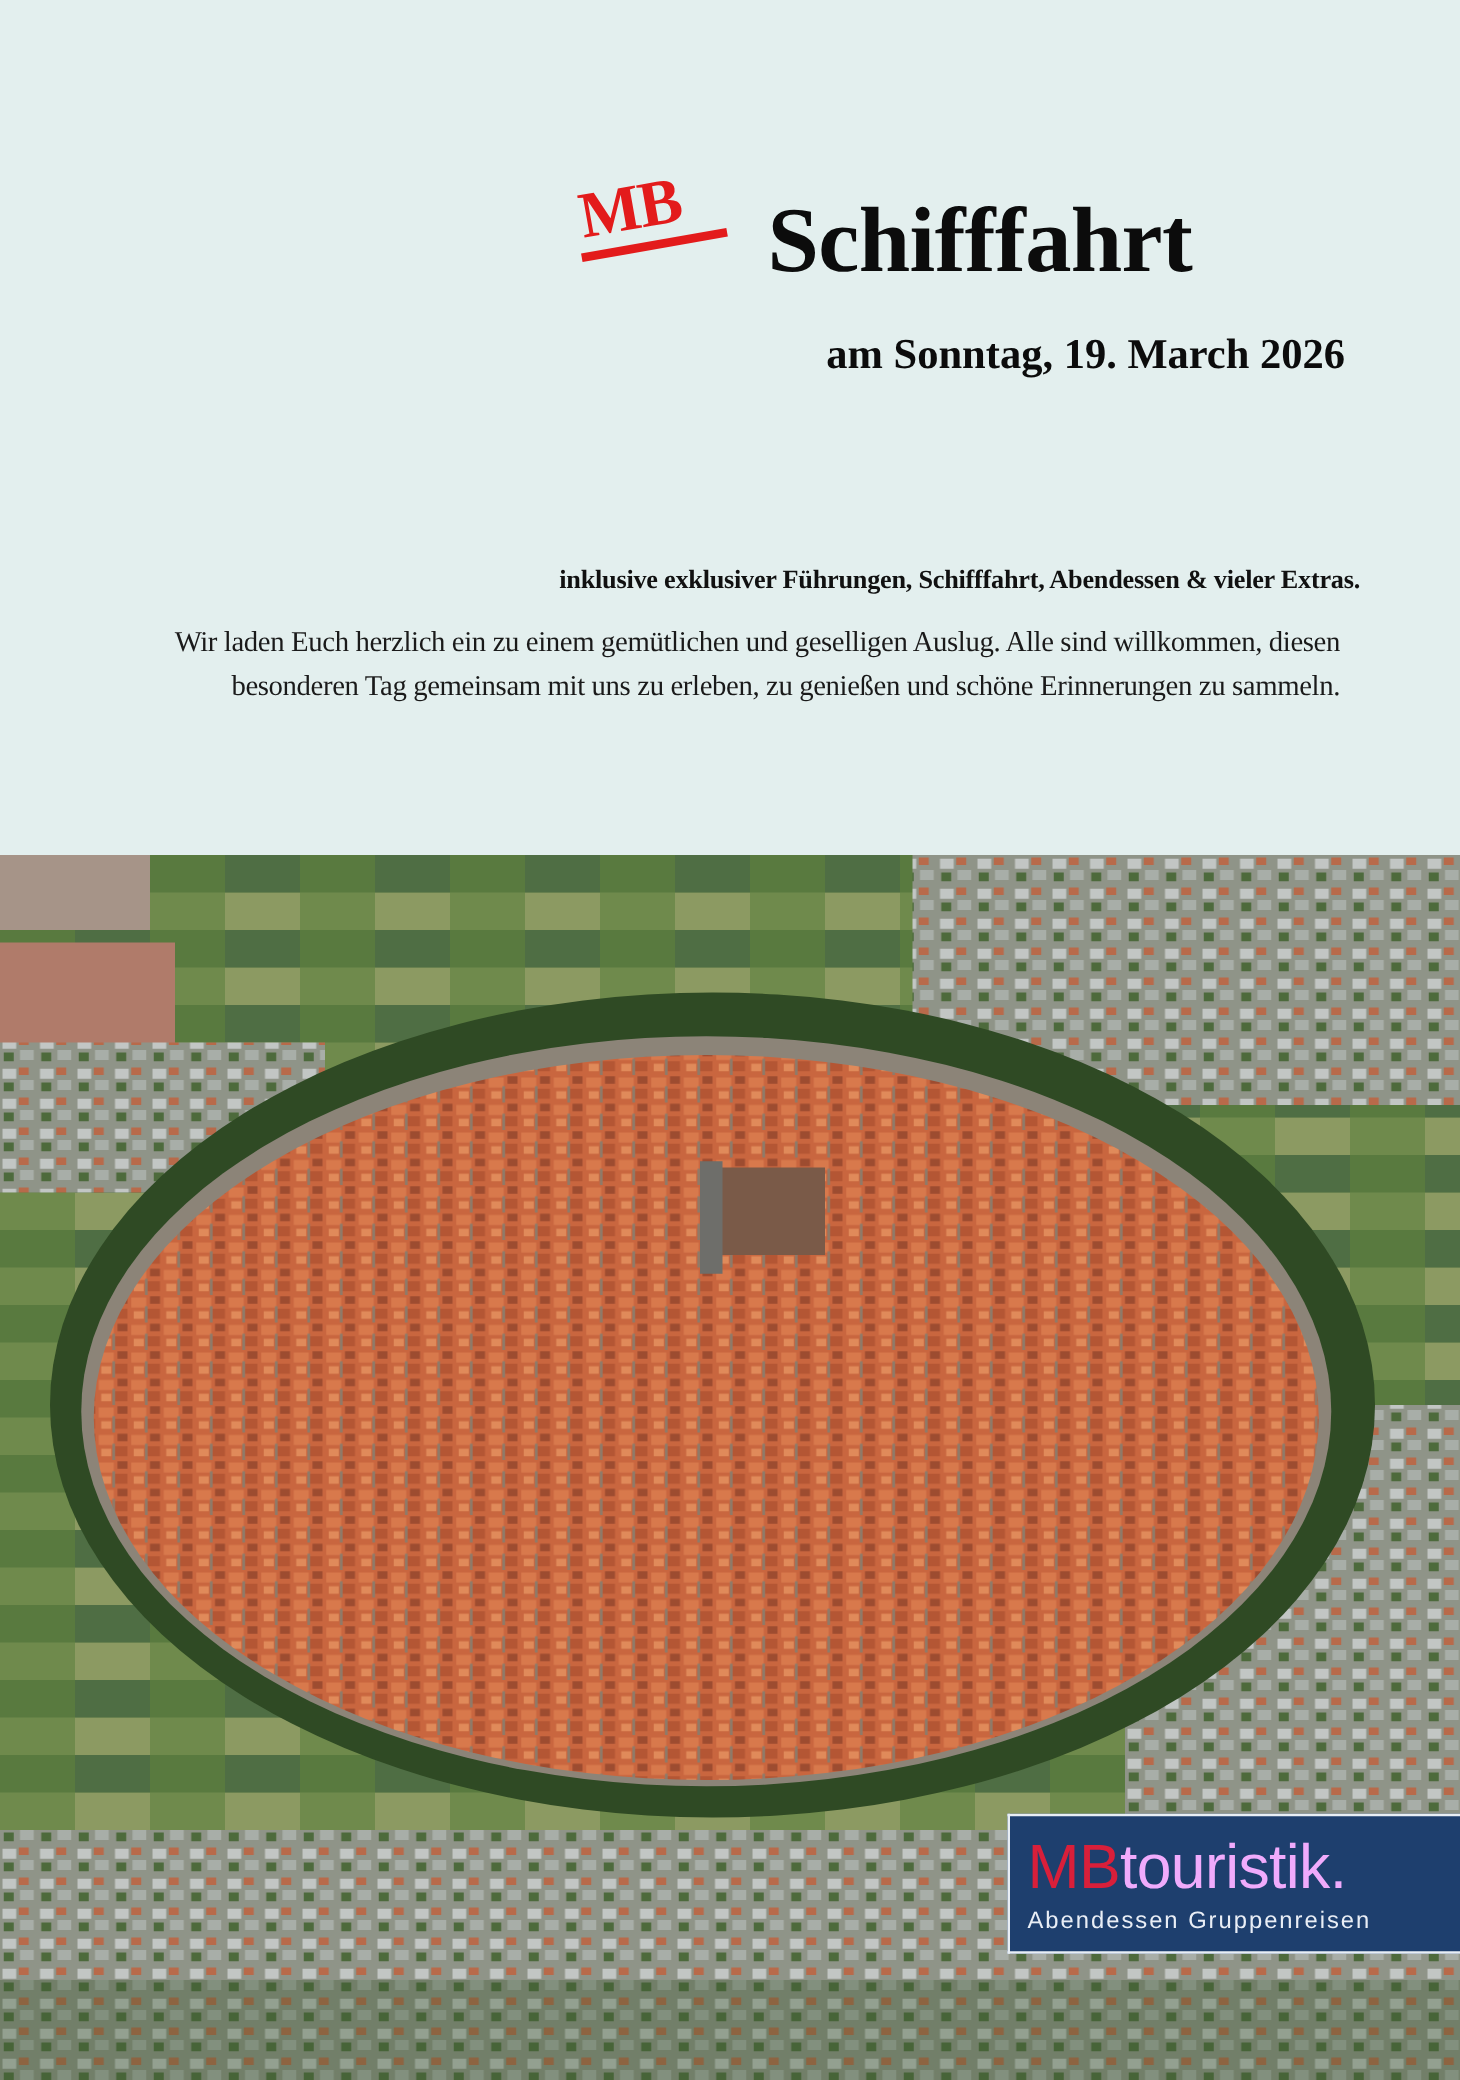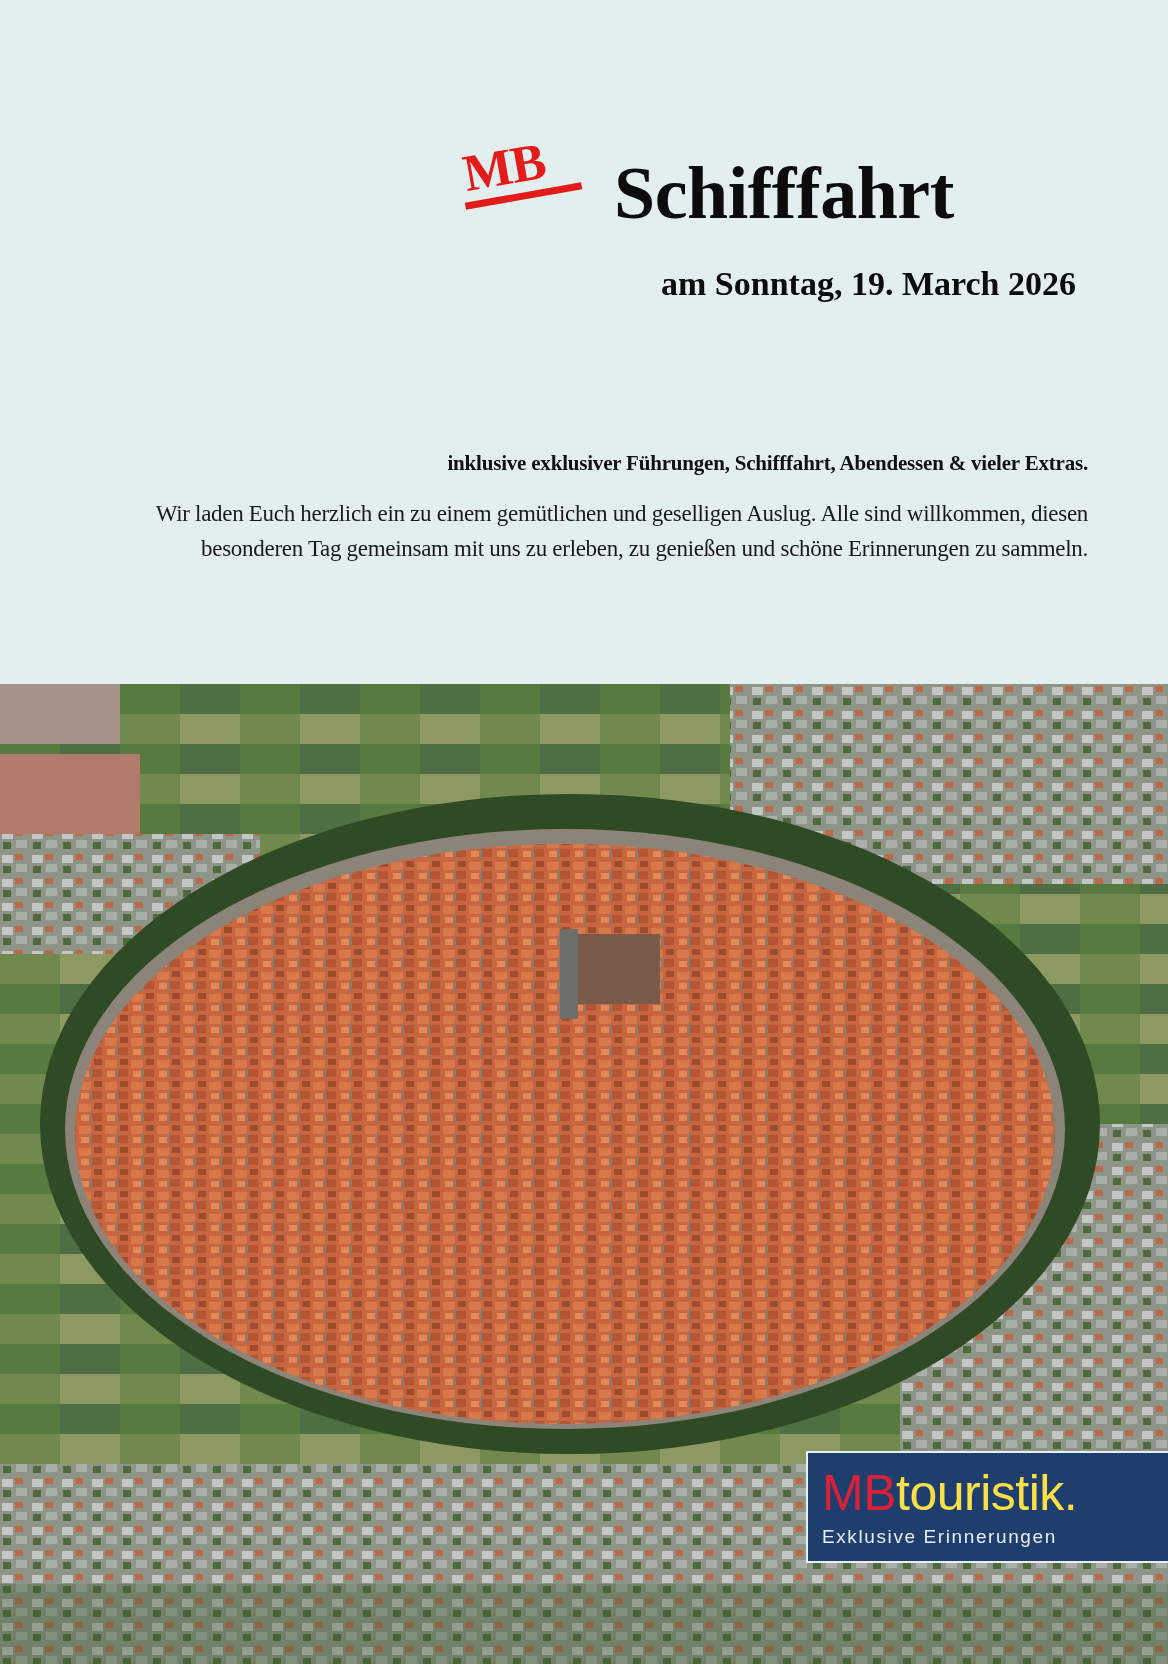--- a/index.html
+++ b/index.html
@@ -11,29 +11,29 @@
   .mb-mark .mb-text { font-family: "Liberation Serif", serif; font-weight: bold; font-size: 52px; color: #e31b1b; letter-spacing: -1px; line-height: 52px; display: block; }
   .mb-mark .mb-underline { display: block; width: 118px; height: 7px; background: #e31b1b; margin-top: 2px; margin-left: -4px; }
 
   .main-title { position: absolute; left: 614px; top: 148px; font-family: "Liberation Serif", serif; font-weight: bold; font-size: 74px; line-height: 90px; color: #0c0c0c; letter-spacing: -0.5px; }
 
   .date-line { position: absolute; right: 92px; top: 262px; font-weight: bold; font-size: 34px; line-height: 44px; color: #0c0c0c; white-space: nowrap; }
 
   .route { position: absolute; right: 80px; top: 398px; font-weight: bold; font-size: 33px; line-height: 44px; white-space: nowrap; letter-spacing: -0.3px; }
   .inclusive { position: absolute; right: 80px; top: 448px; font-weight: bold; font-size: 21px; line-height: 30px; white-space: nowrap; letter-spacing: -0.2px; }
 
-  .intro { position: absolute; right: 80px; top: 496px; width: 960px; text-align: right; font-size: 23px; line-height: 35px; color: #1a1a1a; letter-spacing: -0.3px; }
+  .intro { position: absolute; right: 96px; top: 496px; width: 960px; text-align: right; font-size: 23px; line-height: 35px; color: #1a1a1a; letter-spacing: -0.3px; }
 
   .photo { position: absolute; left: 0; top: 684px; width: 1168px; height: 980px; overflow: hidden; background: #5f7a45; }
   .photo svg { display: block; }
 
   .logo-box { position: absolute; left: 806px; top: 1451px; width: 362px; height: 112px; background: #1e3f6e; border: 2px solid #e8eef5; border-right: none; }
   .logo-brand { position: absolute; left: 14px; top: 10px; font-family: "Liberation Sans", sans-serif; font-size: 50px; line-height: 60px; letter-spacing: -0.5px; white-space: nowrap; }
   .logo-brand .mb { color: #d91f3a; }
-  .logo-brand .tour { color: #fde047; }
+  .logo-brand .tour { color: #f0abfc; }
   .logo-tagline { position: absolute; left: 14px; top: 72px; font-family: "Liberation Sans", sans-serif; font-size: 19px; line-height: 24px; letter-spacing: 1.6px; color: #e9eef6; white-space: nowrap; }
 </style>
 </head>
 <body>
 
 <div class="header">
   <div class="mb-mark">
     <span class="mb-text">MB</span>
     <span class="mb-underline"></span>
   </div>
@@ -86,15 +86,15 @@
     <ellipse cx="565" cy="450" rx="490" ry="290" fill="url(#roofs)"></ellipse>
     <rect x="560" y="250" width="100" height="70" fill="#7a5a48"></rect>
     <rect x="560" y="245" width="18" height="90" fill="#6e6e6a"></rect>
     <rect x="0" y="900" width="1168" height="80" fill="#3c5a30" opacity="0.35"></rect>
   </svg>
 
   <div class="logo-box" style="top: 767px;">
     <div class="logo-brand">
       <span class="mb">MB</span><span class="tour">touristik.</span>
     </div>
-    <div class="logo-tagline">Exklusive Erinnerungen</div>
+    <div class="logo-tagline">Abendessen Gruppenreisen</div>
   </div>
 </div>
 
 </body></html>

